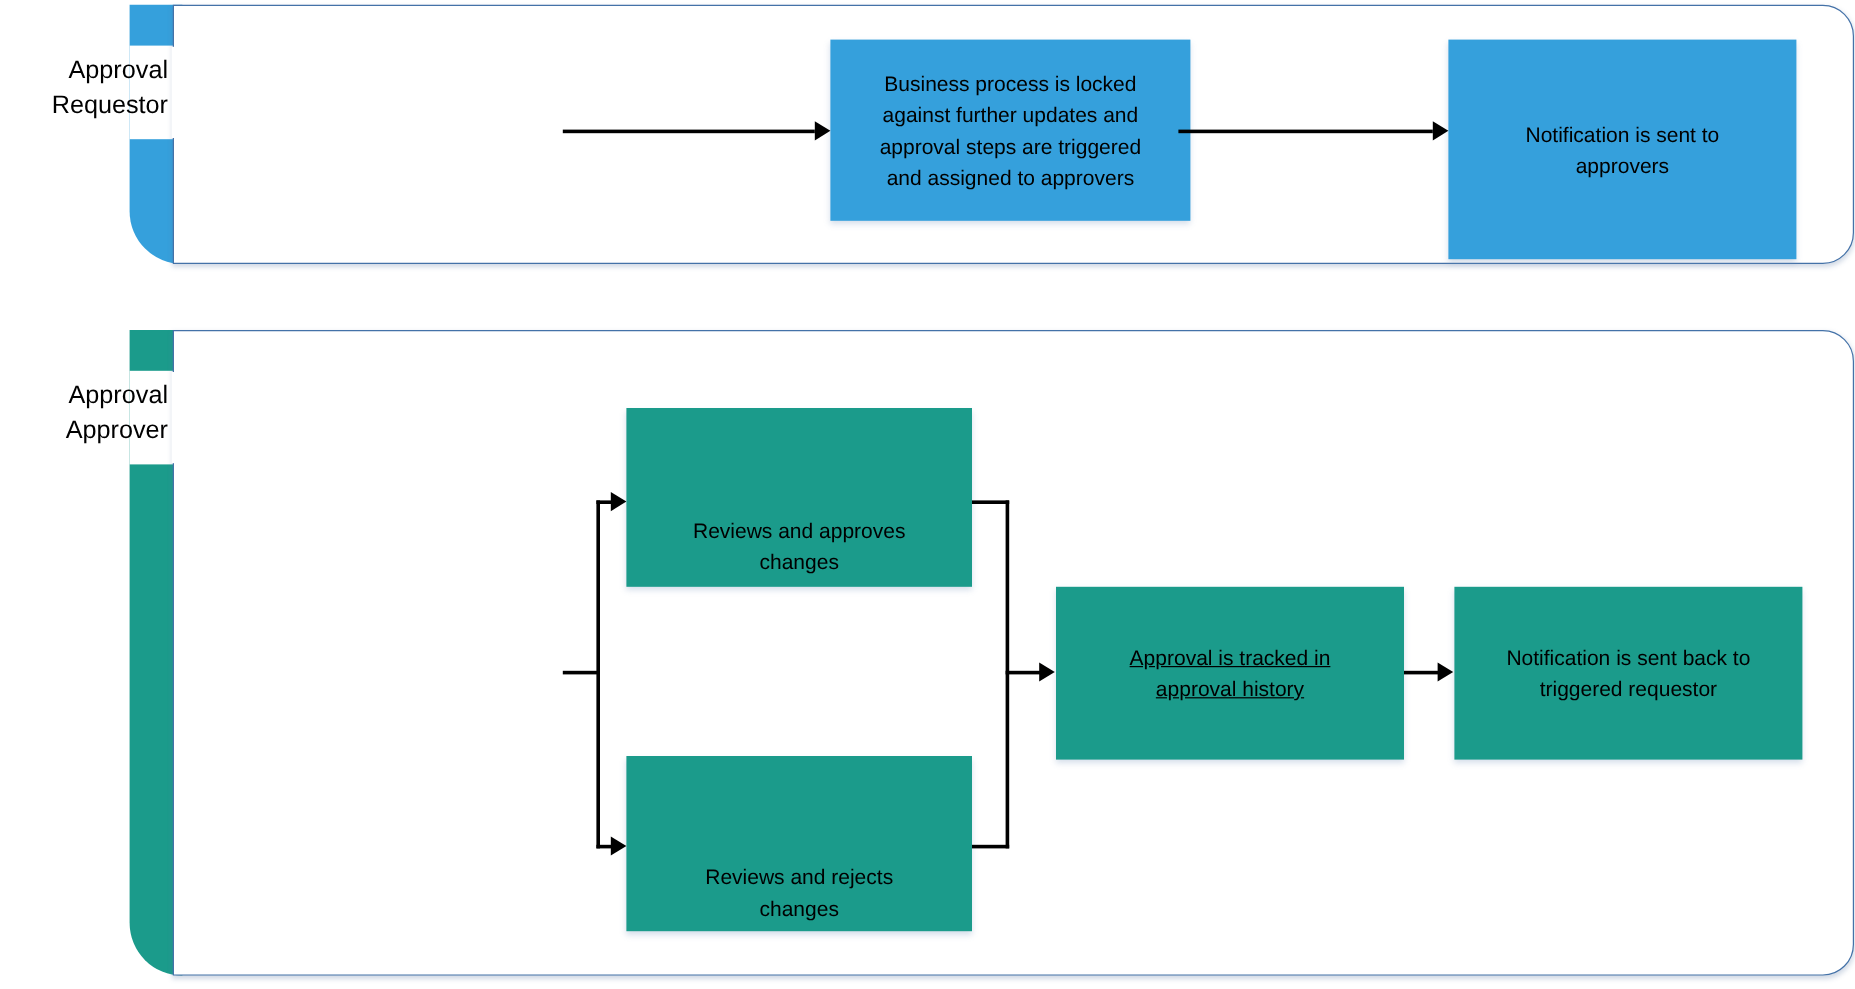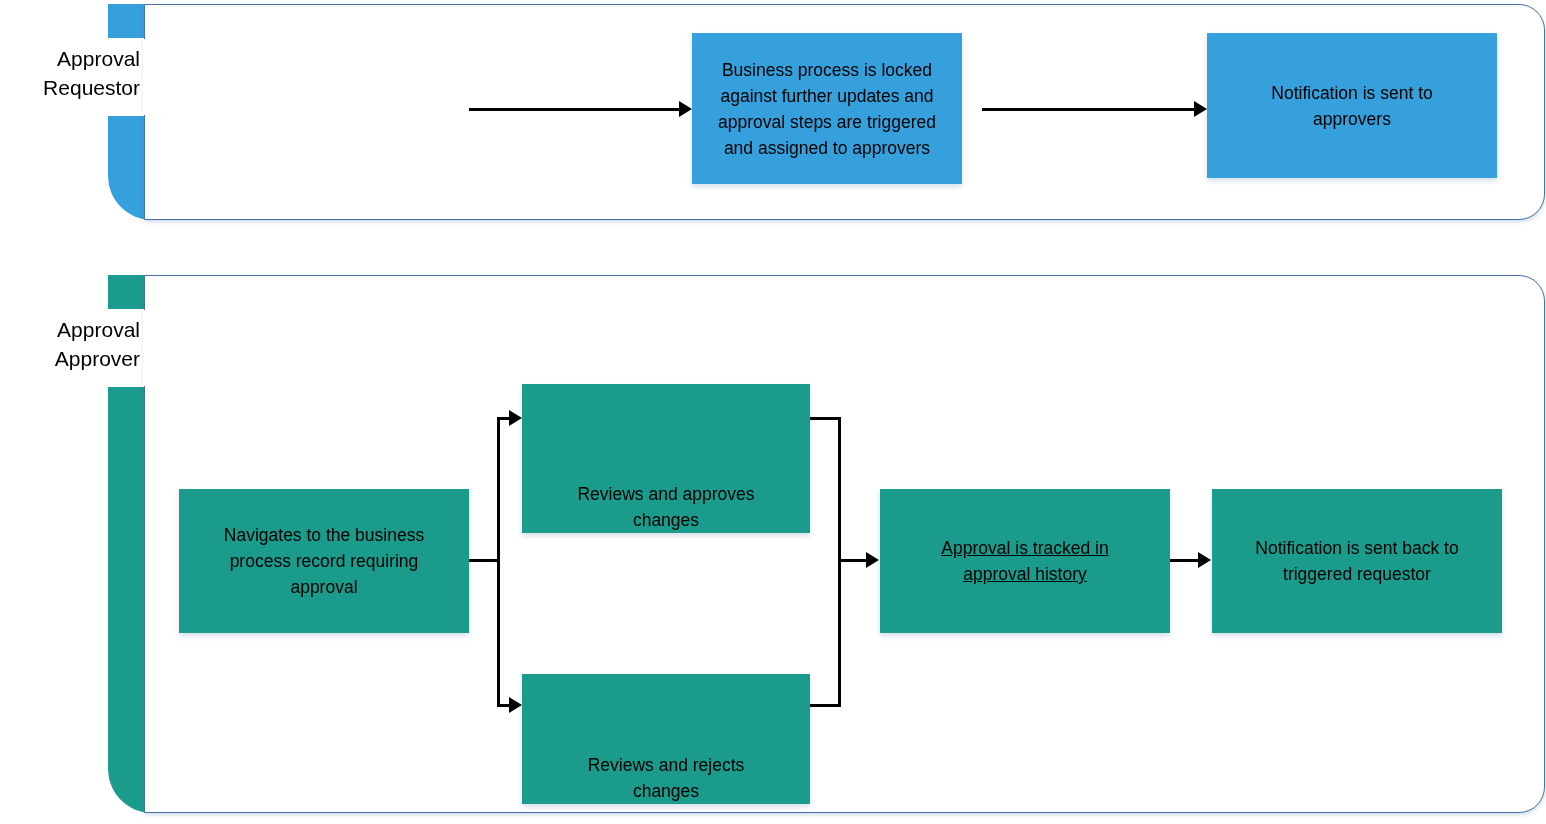--- a/index.html
+++ b/index.html
@@ -87,21 +87,21 @@
     line-height: 26px;
     padding: 0 10px;
     box-shadow: 0 3px 5px rgba(120,150,190,0.30);
   }
   .node-text { display: block; white-space: pre-line; }
 
   .node.blue { background: #35a0dc; }
   .node.teal { background: #1b9b8b; }
 
   
-  .node.nudge-up { align-items: flex-end; padding-top: 81px; margin-top: 44px; }
+  .node.nudge-up { align-items: center; padding-top: 81px; }
 
   
   .conn-h {
     position: absolute;
     height: 3px;
     background: #000000;
   }
   .conn-v {
     position: absolute;
     width: 3px;
@@ -128,28 +128,28 @@
 
     <div class="lane-body" style="left:36px; width:1401px;">
     </div>
     <div class="lane-body-leftcover" style="left:35px; top:35px; height:76px;"></div>
   </div>
 
   <div class="lane-label" style="left:0px; top:44px; width:140px;">Approval
 Requestor</div>
 
 
-  <div class="node blue" style="left:692px; top:33px; width:270px; height:151px;justify-content:center;">
+  <div class="node blue" style="left:692px; top:33px; width:300px; height:151px;justify-content:center;">
     <span class="node-text">Business process is locked
 against further updates and
 approval steps are triggered
 and assigned to approvers</span>
   </div>
 
-  <div class="node blue" style="left:1207px; top:33px; width:290px; height:145px;">
+  <div class="node blue" style="left:1207px; top:33px; width:290px; height:183px;">
     <span class="node-text">Notification is sent to
 approvers</span>
   </div>
 
   <div class="conn-h" style="left:469px; top:108px; width:210px;"></div>
   <div class="arrow-right" style="left:679px; top:101px;"></div>
 
   <div class="conn-h" style="left:982px; top:108px; width:212px;"></div>
   <div class="arrow-right" style="left:1194px; top:101px;"></div>
 
@@ -160,32 +160,27 @@
     </div>
 
     <div class="lane-body" style="left:36px; width:1401px;">
     </div>
     <div class="lane-body-leftcover" style="left:35px; top:35px; height:76px;"></div>
   </div>
 
   <div class="lane-label" style="left:0px; top:315px; width:140px;">Approval
 Approver</div>
 
-  <div class="node teal" style="left:179px; top:489px; width:290px; height:144px;">
-    <span class="node-text">Navigates to the business
-process record requiring
-approval</span>
-  </div>
 
   <div class="node teal nudge-up" style="left:522px; top:340px; width:288px; height:149px;">
     <span class="node-text">Reviews and approves
 changes</span>
   </div>
 
-  <div class="node teal nudge-up" style="left:522px; top:630px; width:288px; height:130px;">
+  <div class="node teal nudge-up" style="left:522px; top:630px; width:288px; height:146px;">
     <span class="node-text">Reviews and rejects
 changes</span>
   </div>
 
   <div class="node teal" style="left:880px; top:489px; width:290px; height:144px;text-decoration:underline;">
     <span class="node-text">Approval is tracked in
 approval history</span>
   </div>
 
   <div class="node teal" style="left:1212px; top:489px; width:290px; height:144px;">

